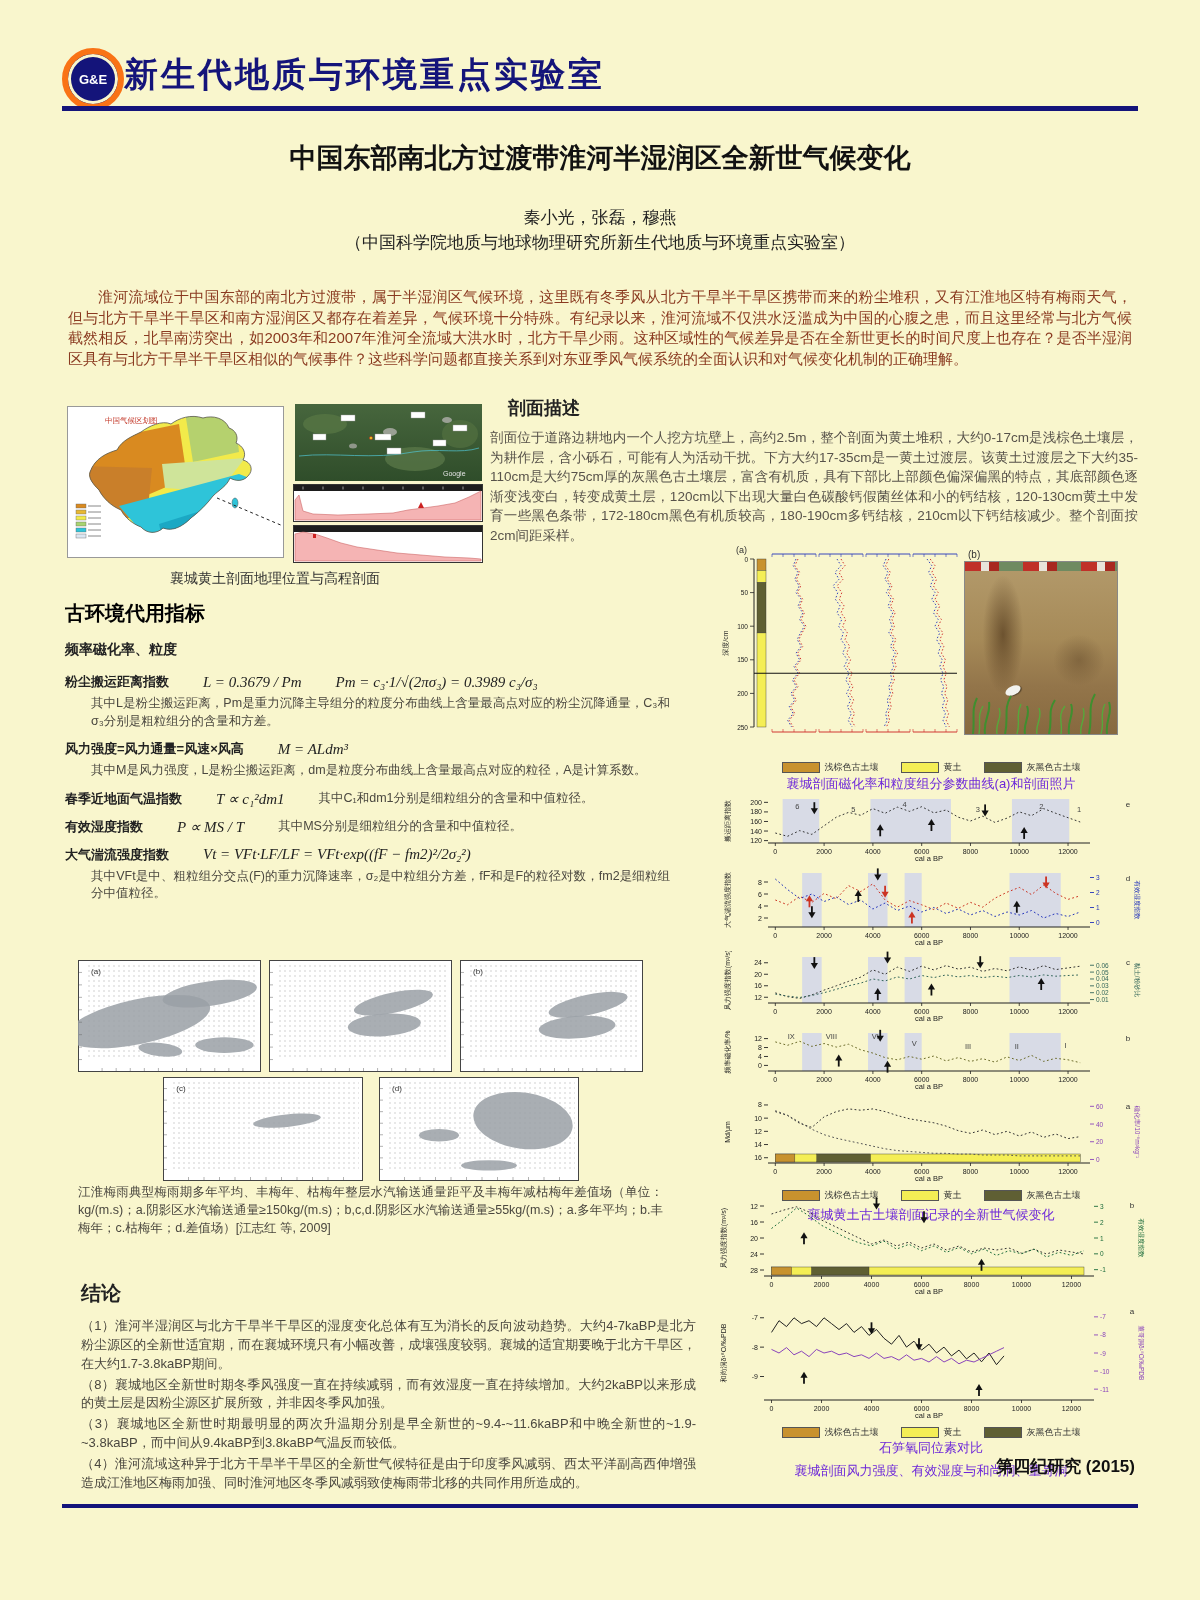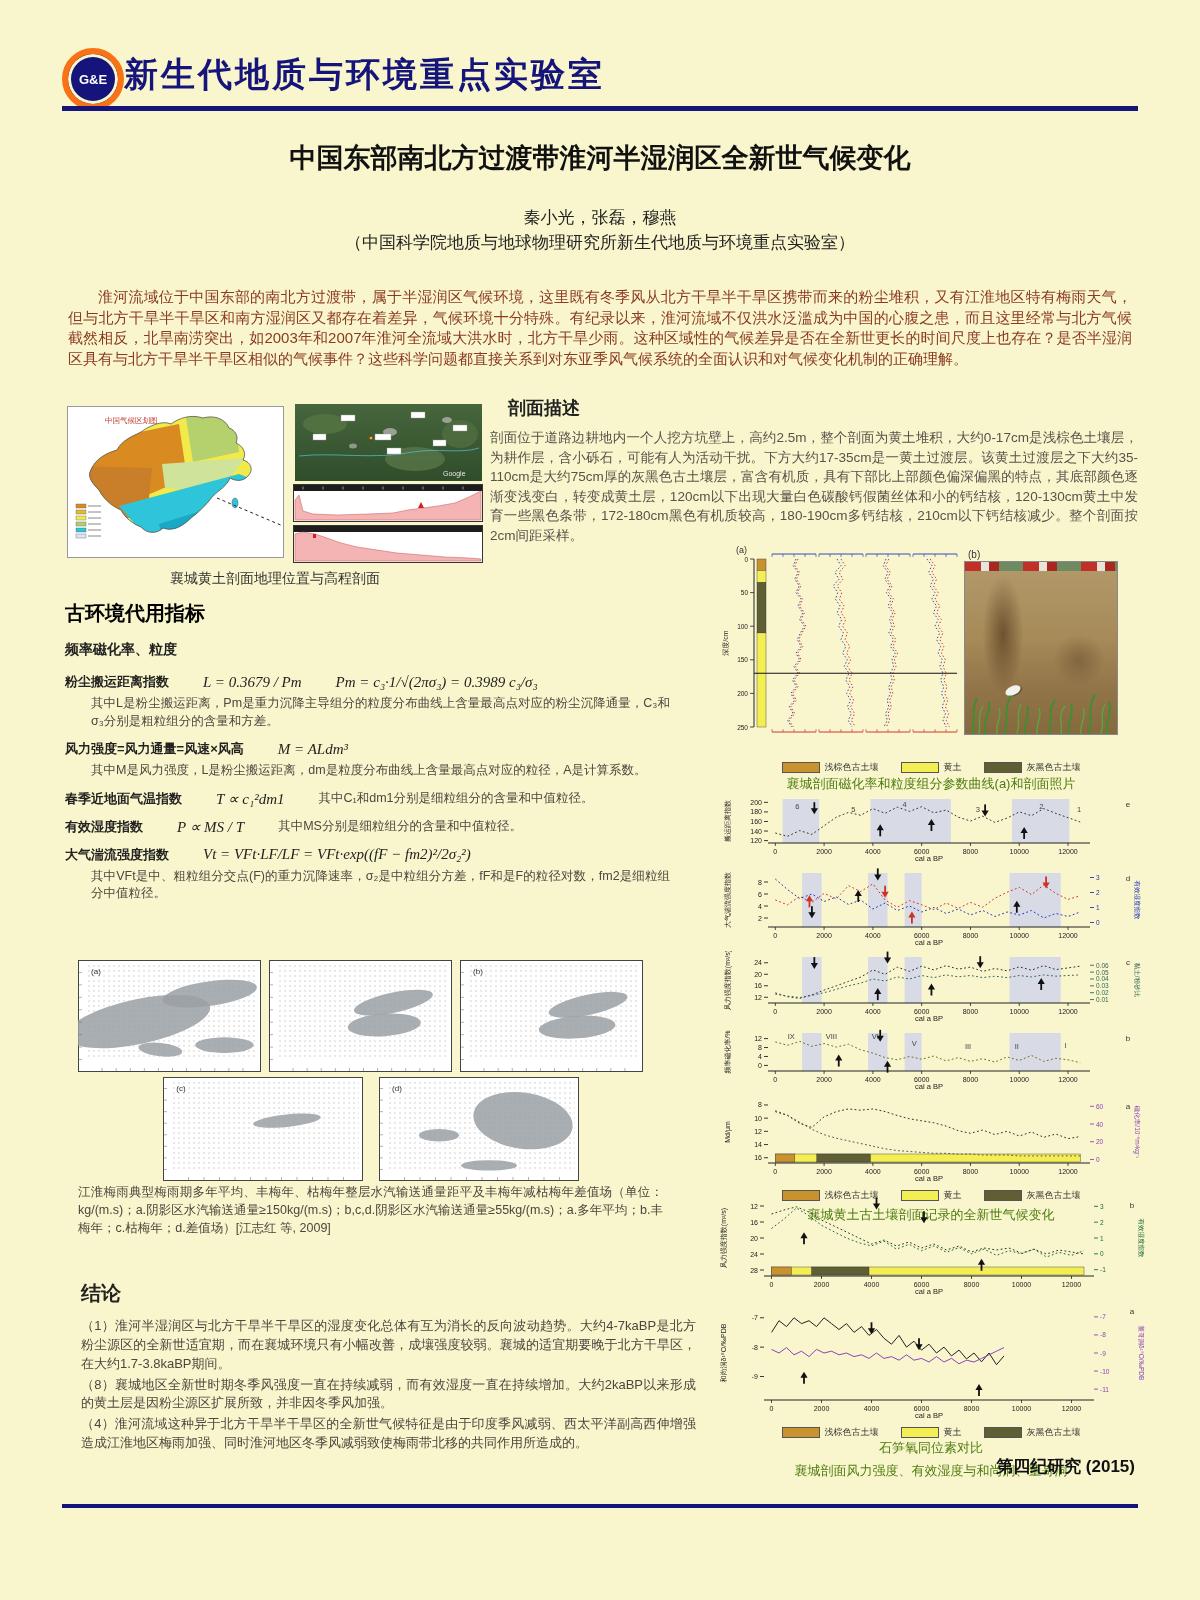--- a/index.html
+++ b/index.html
@@ -57,21 +57,21 @@
   #photo .dark{position:absolute;left:12%;top:8%;width:26%;height:68%;
       background:radial-gradient(ellipse at center,rgba(70,45,20,.6),rgba(70,45,20,0) 72%);}
   #photo .dark2{position:absolute;left:58%;top:42%;width:34%;height:30%;
       background:radial-gradient(ellipse at center,rgba(95,70,40,.45),rgba(0,0,0,0) 70%);}
   #photo .trowel{position:absolute;left:26%;top:72%;width:16px;height:9px;background:#f2f2ee;
       border-radius:50% 50% 50% 50%;transform:rotate(-25deg);box-shadow:1px 1px 1px rgba(0,0,0,.4);}
   #fig1-tagb{left:248px;top:6px;font-size:10px;color:#333;}
   .legend{display:flex;gap:22px;justify-content:center;align-items:center;font-size:9px;color:#333;}
   .legend .item{display:flex;align-items:center;}
   .chip{width:36px;height:9px;border:1px solid #555;margin-right:5px;}
-  .figcap{text-align:center;font-size:13px;color:#4d7c0f;}
+  .figcap{text-align:center;font-size:13px;color:#6d28d9;}
 
   #fig2{left:720px;top:793px;width:422px;}
   #fig3{left:716px;top:1194px;width:430px;}
 
   #rule-bottom{left:62px;top:1504px;width:1076px;height:4px;background:#14147a;}
   #journal{left:0;top:1455px;width:1135px;text-align:right;font-size:17px;font-weight:bold;color:#111;}
 </style>
 </head>
 <body>
 
@@ -384,20 +384,21 @@
           <text x="18" y="14" font-size="8" fill="#333" text-anchor="middle" font-family="&quot;Liberation Sans&quot;,sans-serif">(d)</text>
         </svg></div>
   </div>
   <div id="weather-caption">江淮梅雨典型梅雨期多年平均、丰梅年、枯梅年整层水汽输送通量距平及丰梅年减枯梅年差值场（单位：kg/(m.s)；a.阴影区水汽输送通量≥150kg/(m.s)；b,c,d.阴影区水汽输送通量≥55kg/(m.s)；a.多年平均；b.丰梅年；c.枯梅年；d.差值场）[江志红 等, 2009]</div>
 </div>
 
 <div class="abs" id="conclusions">
   <h2>结论</h2>
   <div class="citem">（1）淮河半湿润区与北方干旱半干旱区的湿度变化总体有互为消长的反向波动趋势。大约4-7kaBP是北方粉尘源区的全新世适宜期，而在襄城环境只有小幅改善，成壤强度较弱。襄城的适宜期要晚于北方干旱区，在大约1.7-3.8kaBP期间。</div>
   <div class="citem">（8）襄城地区全新世时期冬季风强度一直在持续减弱，而有效湿度一直在持续增加。大约2kaBP以来形成的黄土层是因粉尘源区扩展所致，并非因冬季风加强。</div>
+  <div class="citem">（3）襄城地区全新世时期最明显的两次升温期分别是早全新世的~9.4-~11.6kaBP和中晚全新世的~1.9-~3.8kaBP，而中间从9.4kaBP到3.8kaBP气温反而较低。</div>
   <div class="citem">（4）淮河流域这种异于北方干旱半干旱区的全新世气候特征是由于印度季风减弱、西太平洋副高西伸增强造成江淮地区梅雨加强、同时淮河地区冬季风减弱致使梅雨带北移的共同作用所造成的。</div>
 </div>
 
 <div class="abs" id="profile-desc">
   <h2>剖面描述</h2>
   <div id="profile-body">剖面位于道路边耕地内一个人挖方坑壁上，高约2.5m，整个剖面为黄土堆积，大约0-17cm是浅棕色土壤层，为耕作层，含小砾石，可能有人为活动干扰。下方大约17-35cm是一黄土过渡层。该黄土过渡层之下大约35-110cm是大约75cm厚的灰黑色古土壤层，富含有机质，具有下部比上部颜色偏深偏黑的特点，其底部颜色逐渐变浅变白，转变成黄土层，120cm以下出现大量白色碳酸钙假菌丝体和小的钙结核，120-130cm黄土中发育一些黑色条带，172-180cm黑色有机质较高，180-190cm多钙结核，210cm以下钙结核减少。整个剖面按2cm间距采样。</div>
 </div>
 
 <div class="abs" id="fig1">
   <div class="abs" style="left:0;top:0" id="c-fig1a"><svg width="238" height="216" viewBox="0 0 238 216">

